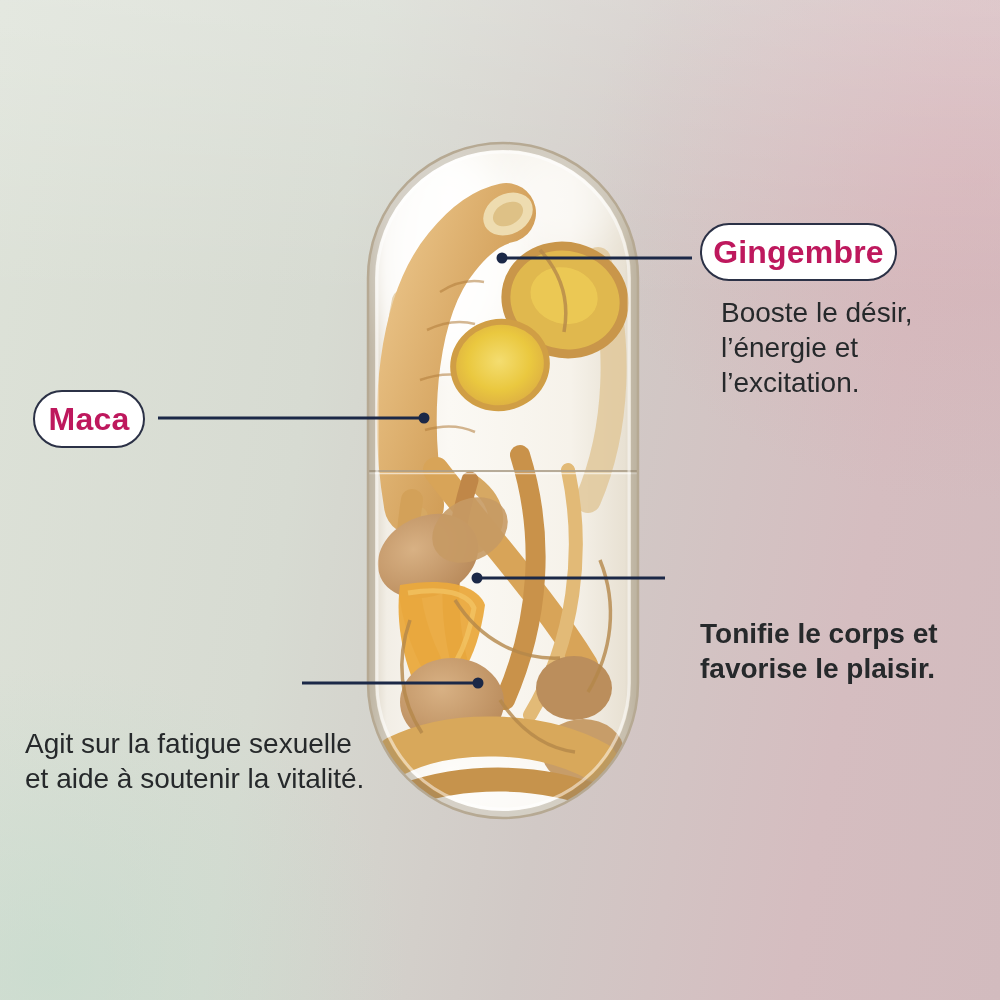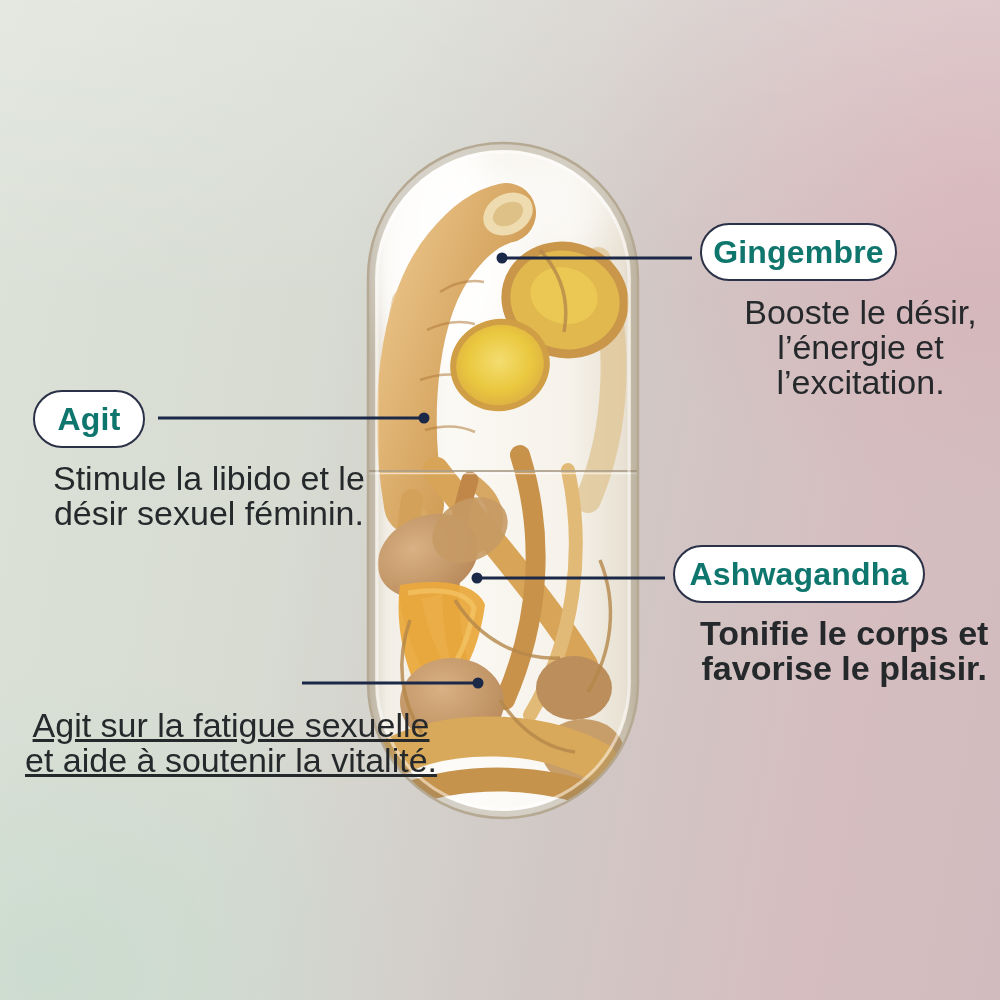--- a/index.html
+++ b/index.html
@@ -10,35 +10,35 @@
       linear-gradient(rgba(255,255,255,.22), rgba(255,255,255,0) 30%),
       radial-gradient(50% 42% at 5% 97%, rgba(193,219,203,.55), rgba(193,219,203,0) 72%),
       radial-gradient(55% 45% at 98% 18%, rgba(215,173,180,.5), rgba(215,173,180,0) 72%),
       linear-gradient(100deg,#dde2d8 0%,#d7dbd2 32%,#d1c9c6 58%,#d5bdc0 82%,#d2bbbe 100%);
   }
   .capsule-svg{position:absolute;inset:0;z-index:1;}
   .pill{
     position:absolute;z-index:2;box-sizing:border-box;
     height:58px;line-height:54px;background:#ffffff;
     border:2px solid #2b3146;border-radius:30px;
-    text-align:center;font-weight:bold;font-size:32px;color:#0f766e;
+    text-align:center;font-weight:bold;font-size:32px;color:#be185d;
     letter-spacing:.2px;
   }
   .pill-gingembre{left:700px;top:223px;width:197px;}
   .pill-maca{left:33px;top:390px;width:112px;}
   .pill-ashwagandha{left:673px;top:545px;width:252px;}
   .pill-ginseng{left:8px;top:655px;width:282px;}
   .desc{
-    position:absolute;z-index:2;font-size:34px;line-height:35px;
-    color:#26292b;white-space:pre-line;text-align:center;
+    position:absolute;z-index:2;font-size:28px;line-height:35px;
+    color:#26292b;white-space:pre-line;
   }
   .desc-gingembre{left:721px;top:295px;}
   .desc-maca{left:53px;top:461px;}
   .desc-ashwagandha{left:700px;top:616px;font-weight:bold;}
-  .desc-ginseng{left:25px;top:708px;text-decoration:underline;}
+  .desc-ginseng{left:25px;top:726px;}
 </style>
 </head>
 <body>
 
 <div class="stage">
 
   <svg class="capsule-svg" viewBox="0 0 1000 1000" aria-hidden="true">
     <defs>
       <clipPath id="capClip">
           <rect x="368" y="143" width="270" height="675" rx="135"></rect>
@@ -144,24 +144,21 @@
       <circle cx="424" cy="418" r="5.5"></circle>
       <circle cx="477" cy="578" r="5.5"></circle>
       <circle cx="478" cy="683" r="5.5"></circle>
     </g>
   </svg>
 
   <div class="pill pill-gingembre">Gingembre</div>
   <div class="desc desc-gingembre">Booste le désir,
 l’énergie et l’excitation.</div>
 
-  <div class="pill pill-maca">Agit</div>
-  <div class="desc desc-maca">Stimule la libido et le
-désir sexuel féminin.</div>
+  <div class="pill pill-maca">Maca</div>
 
-  <div class="pill pill-ashwagandha">Ashwagandha</div>
   <div class="desc desc-ashwagandha">Tonifie le corps et
 favorise le plaisir.</div>
 
   <div class="desc desc-ginseng">Agit sur la fatigue sexuelle
 et aide à soutenir la vitalité.</div>
 
 </div>
 
 </body></html>

